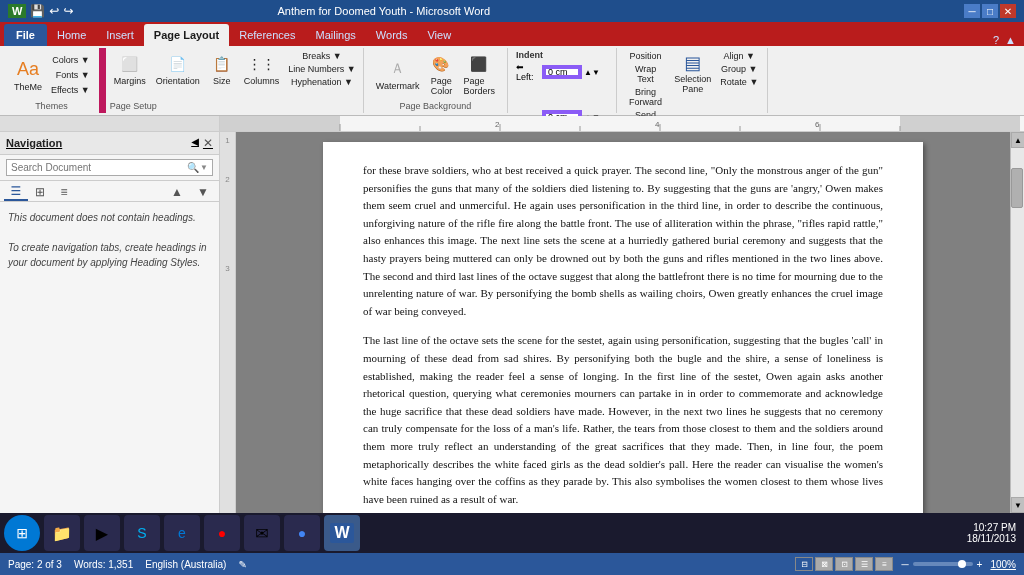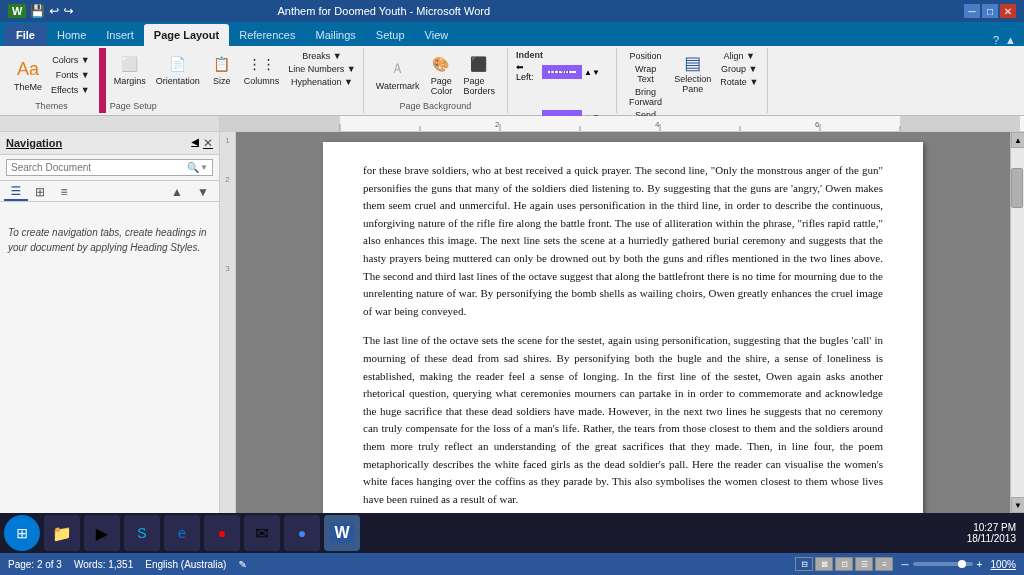--- a/index.html
+++ b/index.html
@@ -24,21 +24,21 @@
       border: none;
       color: white;
       font-size: 10px;
       cursor: pointer;
       display: flex; align-items: center; justify-content: center;
     }
     .title-bar-btn.close { background: #c0392b; }
 
     
     .ribbon-tabs {
-      background: #0369a1;
+      background: #b91c1c;
       display: flex;
       align-items: flex-end;
       height: 24px;
       padding-left: 4px;
     }
     .ribbon-tab {
       padding: 3px 10px;
       font-size: 11px;
       color: #cce0ff;
       cursor: pointer;
@@ -114,21 +114,21 @@
       color: #222;
       background: none;
       border: none;
       cursor: pointer;
       padding: 1px 3px;
       border-radius: 2px;
     }
     .indent-box { display: flex; align-items: center; gap: 2px; margin-bottom: 1px; }
     .indent-input {
       width: 40px; height: 14px; font-size: 9px;
-      border: 6px solid #8b5cf6; padding: 0 2px;
+      border: 4px solid #8b5cf6; padding: 0 2px;
     }
 
     
     .ruler-row {
       display: flex;
       height: 16px;
       background: #f5f5f5;
       border-bottom: 1px solid #ccc;
     }
     .ruler-corner { width: 220px; background: #ddd; border-right: 1px solid #ccc; }
@@ -317,21 +317,21 @@
   </div>
 </div>
 
 <div class="ribbon-tabs">
   <div class="ribbon-tab" style="background:#2b579a;color:white;padding:3px 12px;font-weight:bold;">File</div>
   <div class="ribbon-tab">Home</div>
   <div class="ribbon-tab">Insert</div>
   <div class="ribbon-tab active">Page Layout</div>
   <div class="ribbon-tab">References</div>
   <div class="ribbon-tab">Mailings</div>
-  <div class="ribbon-tab">Setup</div>
+  <div class="ribbon-tab">Words</div>
   <div class="ribbon-tab">View</div>
   <div style="margin-left:auto;display:flex;align-items:center;gap:6px;padding-right:8px;">
     <span style="color:#cce0ff;cursor:pointer;">?</span>
     <span style="color:#cce0ff;cursor:pointer;">▲</span>
   </div>
 </div>
 
 <div class="ribbon">
 
   <div class="ribbon-group">
@@ -499,20 +499,21 @@
     <div class="nav-tabs">
       <button class="nav-tab-btn active" title="Headings">☰</button>
       <button class="nav-tab-btn" title="Pages">⊞</button>
       <button class="nav-tab-btn" title="Results">≡</button>
       <div style="margin-left:auto;display:flex;gap:2px;">
         <button class="nav-tab-btn">▲</button>
         <button class="nav-tab-btn">▼</button>
       </div>
     </div>
     <div class="nav-content">
+      <p class="nav-note">This document does not contain headings.</p>
       <br>
       <p class="nav-note">To create navigation tabs, create headings in your document by applying Heading Styles.</p>
     </div>
   </div>
 
   <div class="page-num-col">
     <span>1</span>
     <span style="margin-top:30px;">2</span>
     <span style="margin-top:80px;">3</span>
   </div>

